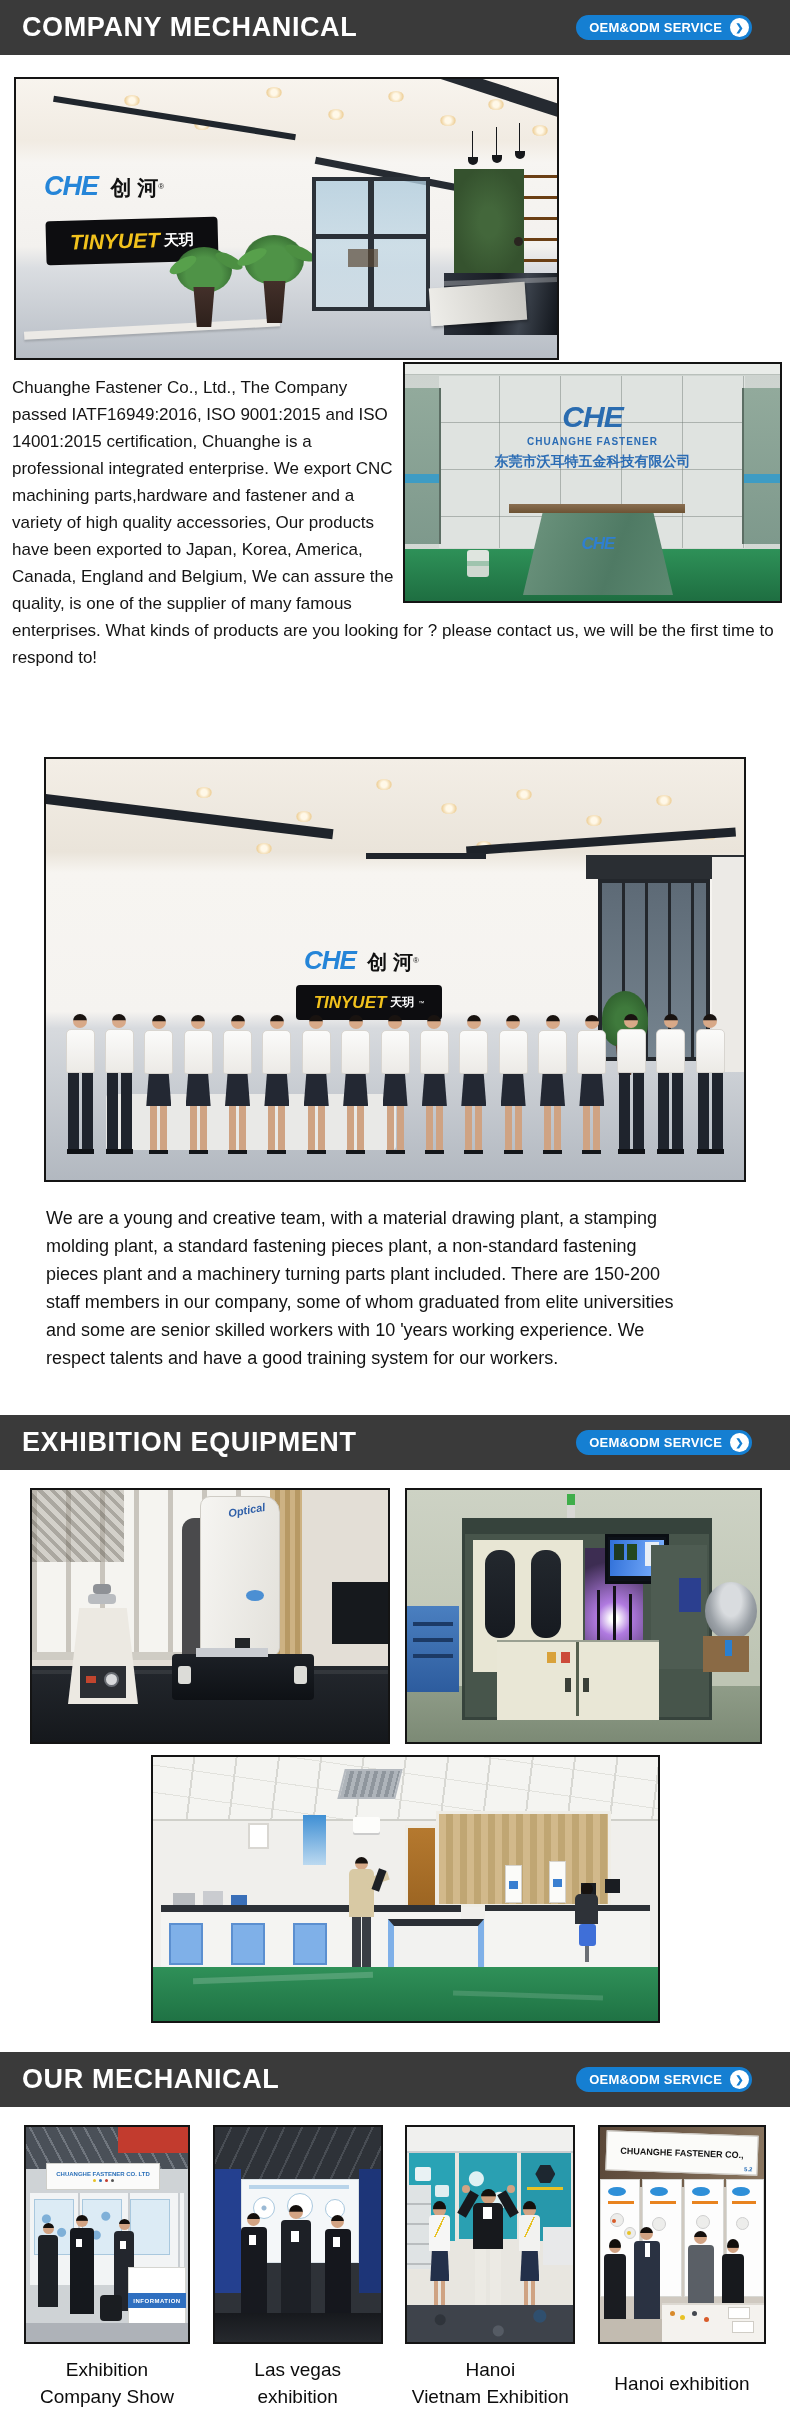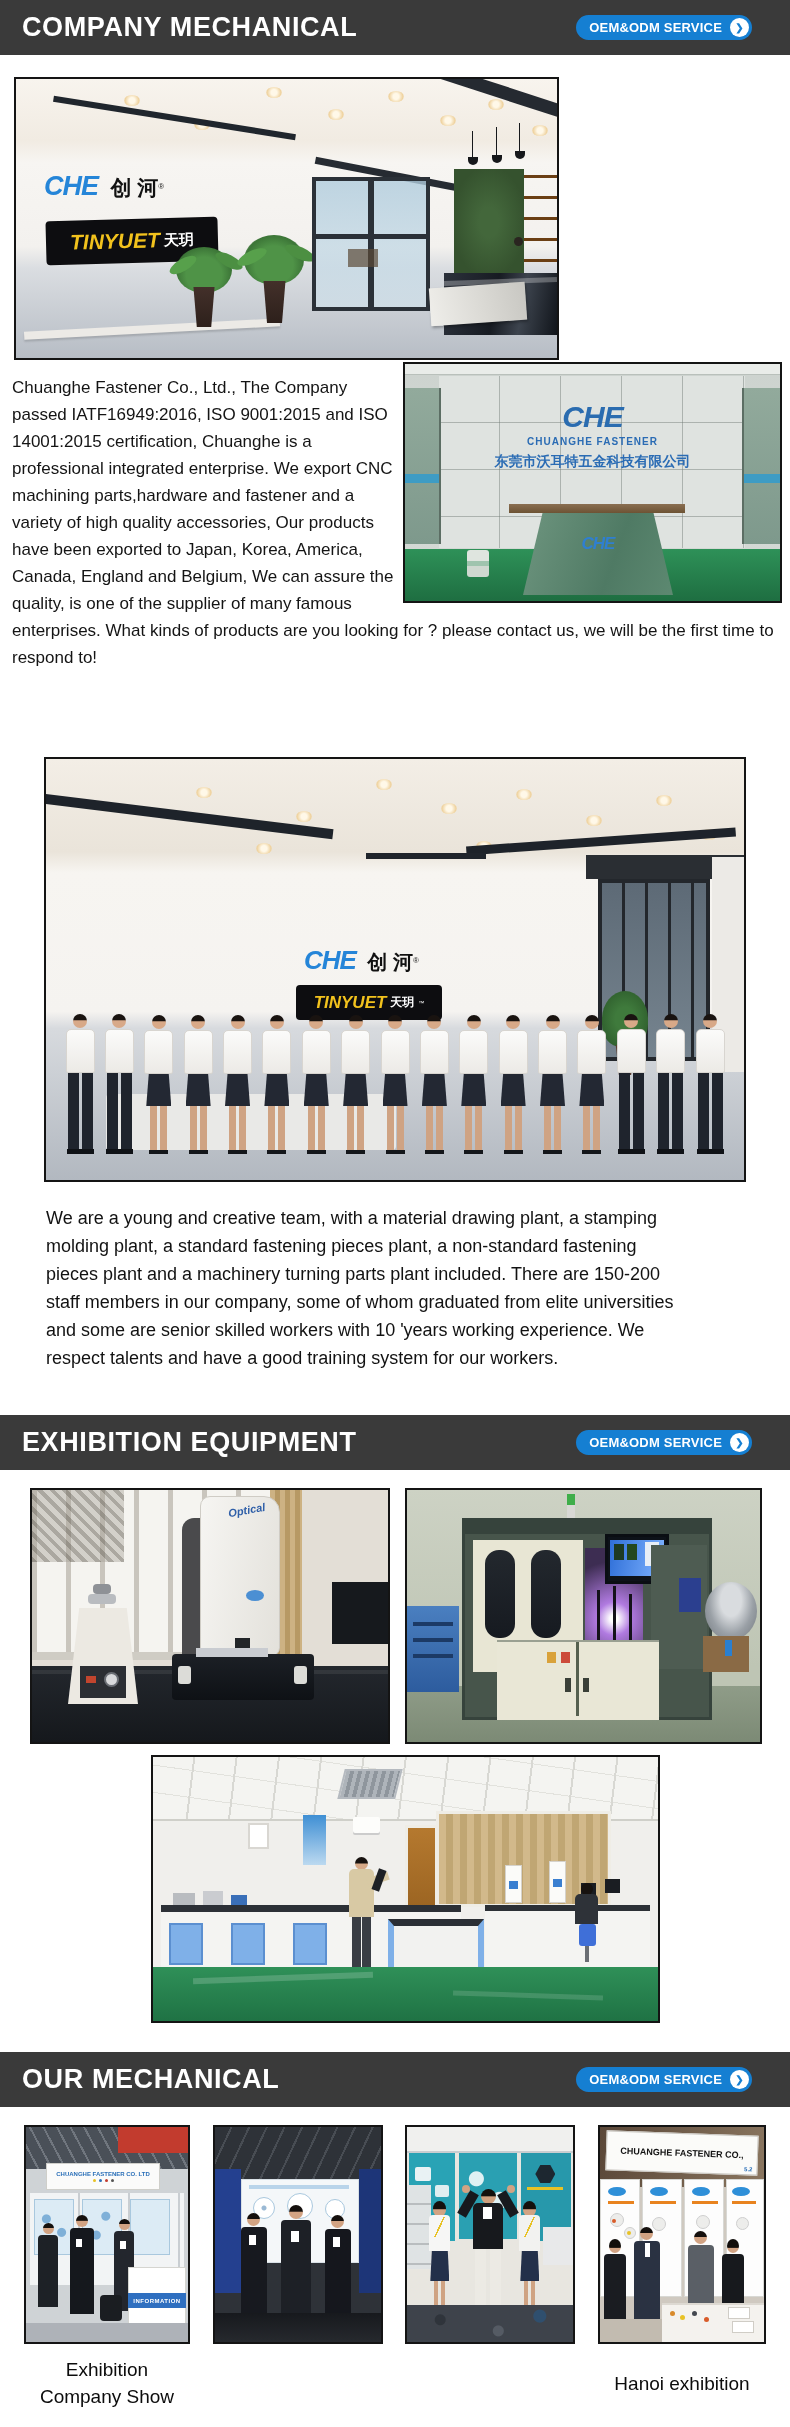--- a/index.html
+++ b/index.html
@@ -505,20 +505,24 @@
           </div>
         <div class="fig" style="left:110px;top:88px;">
             <div class="fig-head" style="width:13px;height:13px;"></div>
             <div class="fig-body" style="height:96px;width:26px;background:#15171d;"></div>
           </div>
         <div class="a" style="left:34px;top:108px;width:7px;height:10px;background:#fff;"></div>
         <div class="a" style="left:76px;top:104px;width:8px;height:11px;background:#fff;"></div>
         <div class="a" style="left:118px;top:110px;width:7px;height:10px;background:#fff;"></div>
         <div class="a" style="left:0;top:186px;width:166px;height:29px;background:linear-gradient(#17191d,#26292e);"></div>
       </div>
+      <div class="exh-cap">
+        <div>Las vegas</div>
+        <div>exhibition</div>
+      </div>
     </div>
 
     <div class="exh-item">
       <div class="photo ph-x3">
         <div class="a" style="left:0;top:0;width:166px;height:215px;background:#e8e6e0;"></div>
         <div class="a" style="left:0;top:0;width:166px;height:24px;background:#f0f0ee;border-bottom:2px solid #c9cdd0;"></div>
         <div class="a" style="left:2px;top:26px;width:46px;height:88px;background:#29a3b5;"></div>
         <div class="a" style="left:52px;top:26px;width:58px;height:86px;background:#2aa0b2;background-image:radial-gradient(circle at 30% 30%,rgba(255,255,255,.85) 0 7px,transparent 8px),radial-gradient(circle at 70% 55%,rgba(255,255,255,.85) 0 8px,transparent 9px);"></div>
         <div class="a" style="left:114px;top:26px;width:50px;height:88px;background:#2798ab;"></div>
         <div class="a" style="left:128px;top:38px;width:20px;height:18px;background:#1d2730;clip-path:polygon(25% 0,75% 0,100% 50%,75% 100%,25% 100%,0 50%);"></div>
@@ -552,20 +556,24 @@
         <div>
           <div class="a" style="left:116px;top:74px;width:13px;height:15px;border-radius:50% 50% 40% 40%;background:linear-gradient(#14100d 52%,#d2a383 58%);"></div>
           <div class="a" style="left:112px;top:88px;width:21px;height:36px;background:#f2f2f0;border-radius:4px 4px 0 0;"></div>
           <div class="a" style="left:116px;top:90px;width:13px;height:20px;background:linear-gradient(115deg,transparent 46%,#e8c226 46% 54%,transparent 54%);"></div>
           <div class="a" style="left:113px;top:124px;width:19px;height:30px;background:#23304a;clip-path:polygon(8% 0,92% 0,100% 100%,0 100%);"></div>
           <div class="a" style="left:117px;top:154px;width:11px;height:34px;background:linear-gradient(90deg,#cfa383 40%,transparent 40% 60%,#cfa383 60%);"></div>
           <div class="a" style="left:115px;top:186px;width:15px;height:4px;background:#0e0f12;"></div>
         </div>
         <div class="a" style="left:136px;top:100px;width:30px;height:38px;background:#e8e9ea;"></div>
         <div class="a" style="left:0;top:178px;width:166px;height:37px;background:#3e434b;background-image:radial-gradient(circle at 20% 40%,#2f343b 0 5px,transparent 6px),radial-gradient(circle at 55% 70%,#555b64 0 5px,transparent 6px),radial-gradient(circle at 80% 30%,#2f4f6e 0 6px,transparent 7px);"></div>
+      </div>
+      <div class="exh-cap">
+        <div>Hanoi</div>
+        <div>Vietnam Exhibition</div>
       </div>
     </div>
 
     <div class="exh-item">
       <div class="photo ph-x4">
         <div class="a" style="left:0;top:0;width:164px;height:215px;background:#cfc9c0;"></div>
         <div class="a" style="left:0;top:0;width:164px;height:60px;background:linear-gradient(100deg,#5a4738,#8a7660);"></div>
         <div class="a" style="left:6px;top:6px;width:152px;height:40px;background:#fbfbf9;border:1px solid #c9c6c0;box-sizing:border-box;transform:rotate(2deg);display:flex;align-items:center;justify-content:center;">
           <span style="font-size:9px;font-weight:bold;color:#141414;white-space:nowrap;">CHUANGHE FASTENER CO.,</span>
           <span style="position:absolute;right:4px;bottom:2px;font-size:6px;color:#2a6fb8;font-weight:bold;">5.2</span>

